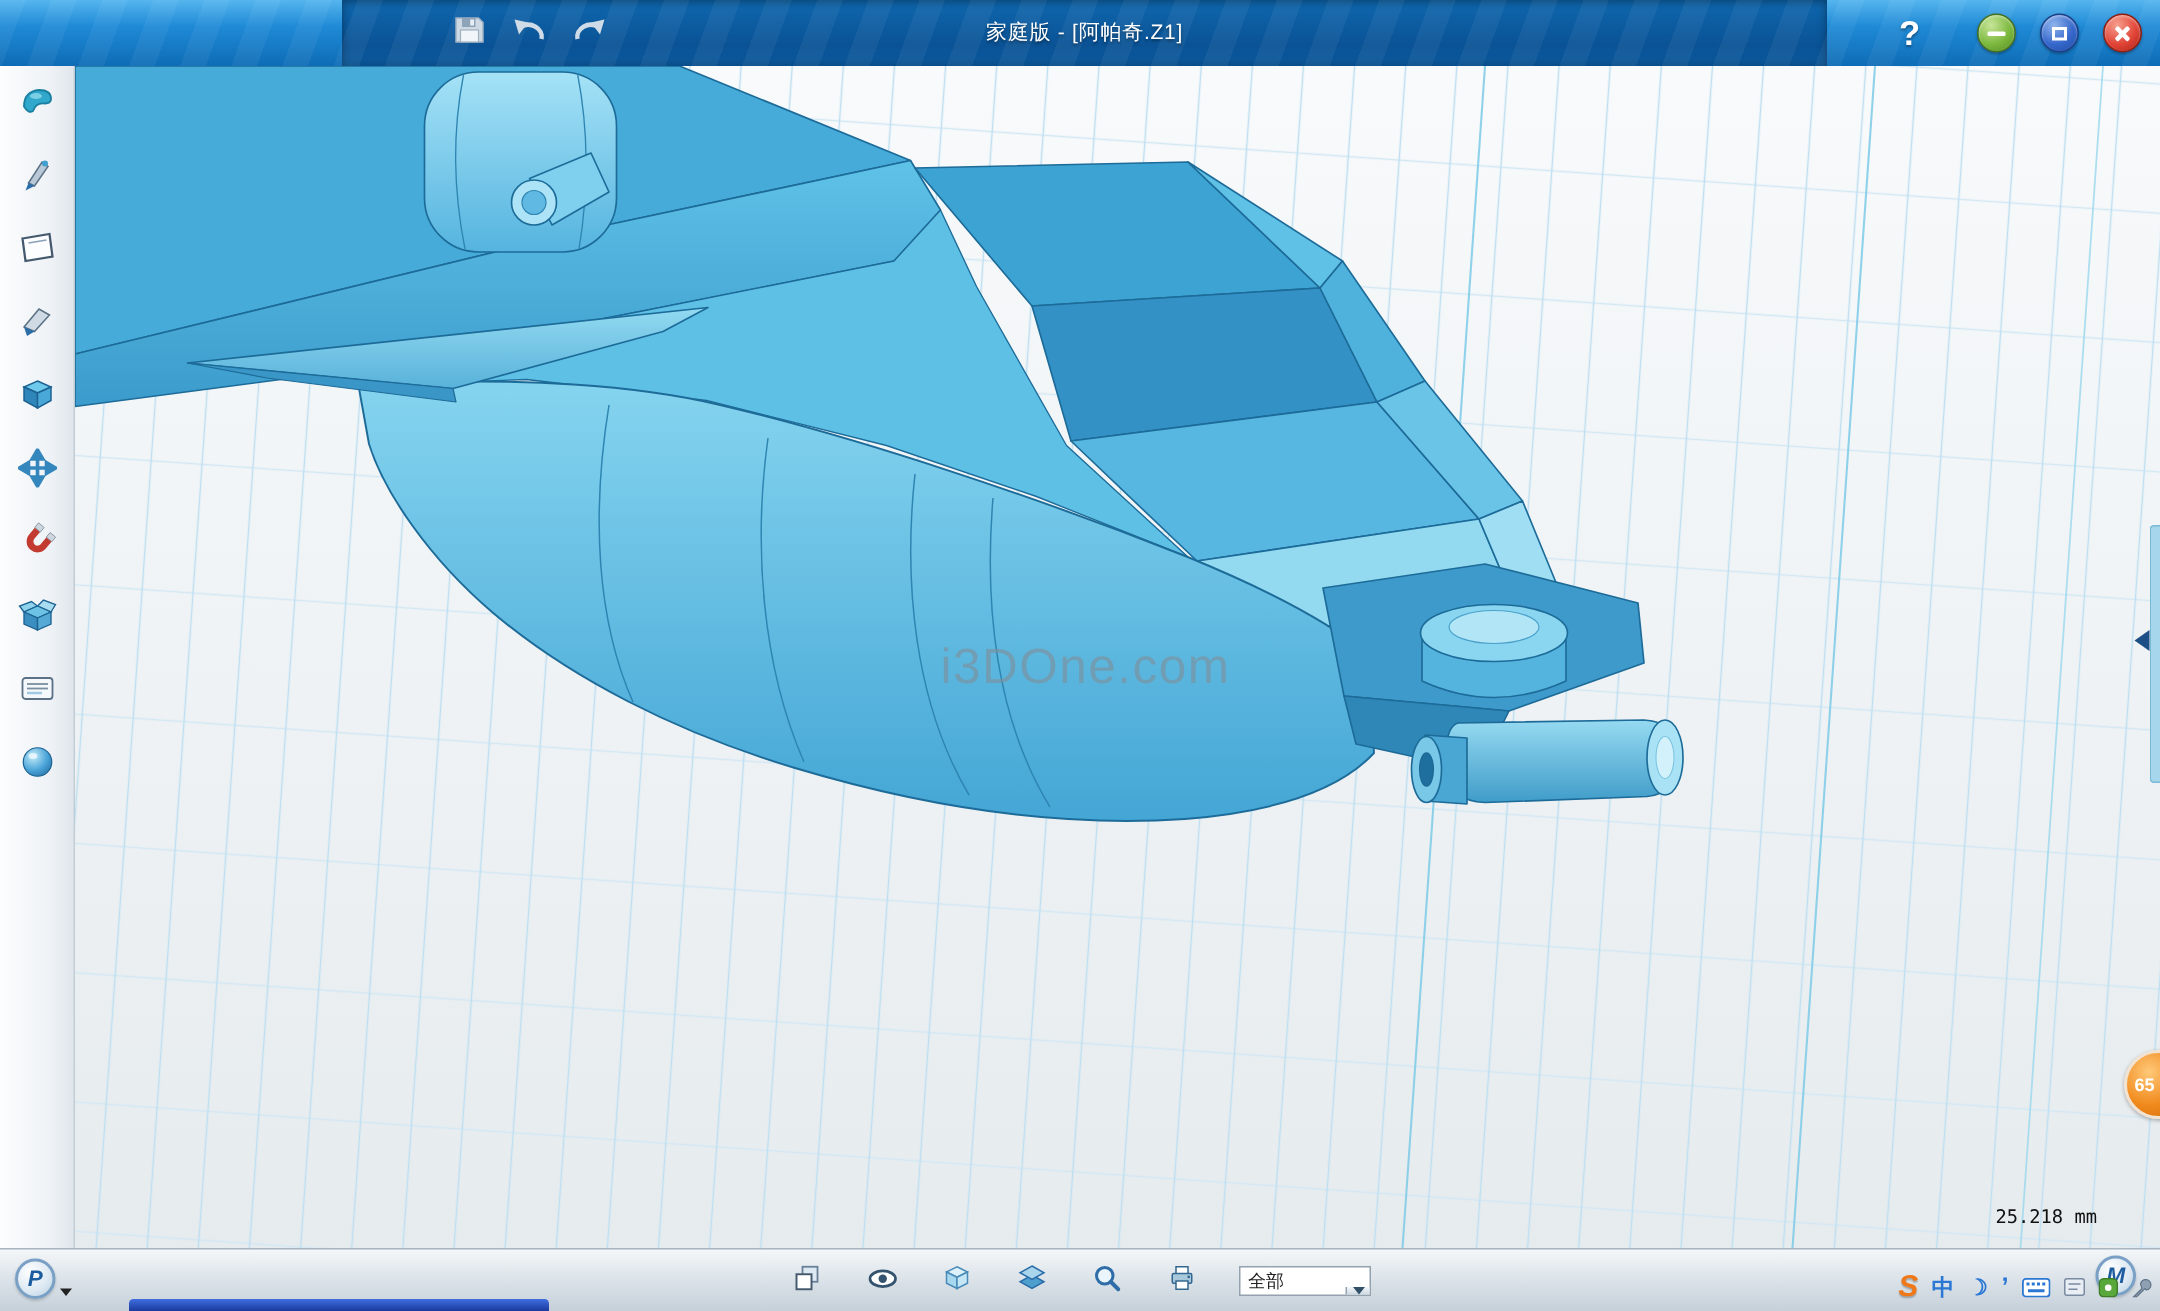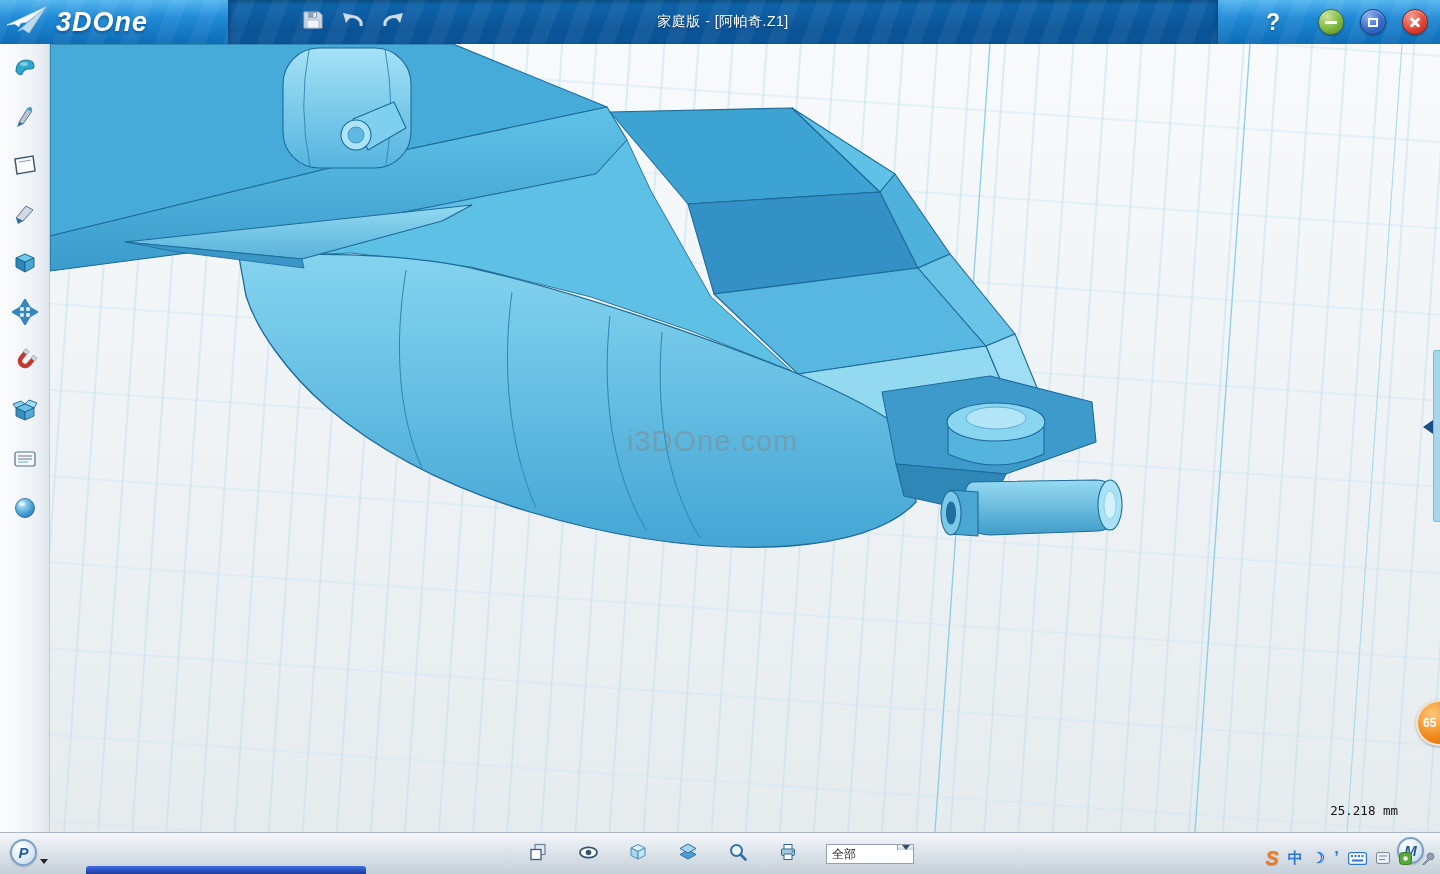--- a/index.html
+++ b/index.html
@@ -43,21 +43,21 @@
   .sidebar { position:absolute; left:0; top:44px; bottom:42px; width:50px; z-index:20;
              background:linear-gradient(90deg,#fcfdfe 0%,#eef2f6 70%,#dfe6ec 100%);
              border-right:1px solid #c2ccd5; display:flex; flex-direction:column; align-items:center;
              padding-top:12px; gap:23px; }
   .side-btn { width:28px; height:26px; display:flex; align-items:center; justify-content:center; cursor:pointer; }
 
   
   .canvas { position:absolute; left:50px; top:44px; right:0; bottom:42px; overflow:hidden;
             background:linear-gradient(180deg,#f8fafb 0%,#eef2f4 55%,#e6ebee 100%); }
   .grid,.model { position:absolute; left:0; top:0; }
-  .watermark { position:absolute; left:577px; top:381px; font-size:29px; color:#7e8f9a; opacity:.62;
+  .watermark { position:absolute; left:577px; top:381px; font-size:33px; color:#7e8f9a; opacity:.62;
                letter-spacing:1px; z-index:5; }
   .measure { position:absolute; right:42px; bottom:14px; font-family:"DejaVu Sans Mono",monospace;
              font-size:12.5px; color:#111; z-index:5; }
   .right-strip { position:absolute; right:0; top:306px; width:7px; height:172px; background:#a5d6ec;
              border:1px solid #79b9d6; border-right:none; border-radius:3px 0 0 3px; z-index:6; cursor:pointer; }
   .collapse-arrow { position:absolute; right:7px; top:376px; width:0; height:0; z-index:7; cursor:pointer;
              border-top:7px solid transparent; border-bottom:7px solid transparent; border-right:10px solid #1c4f86; }
   .community-badge { position:absolute; right:-22px; top:656px; width:46px; height:46px; border-radius:50%;
              background:radial-gradient(circle at 35% 30%, #ffc878, #f08a1d 55%, #cf6a08);
              border:2px solid #f2e2d0; color:#fff; font-weight:bold; font-size:12px; display:flex;
@@ -72,21 +72,21 @@
              color:#1d5c9e; font-weight:bold; font-style:italic; font-size:15px; display:flex;
              align-items:center; justify-content:center; cursor:pointer; box-shadow:0 1px 2px rgba(0,0,0,.2); }
   .p-badge { left:10px; top:6px; }
   .m-badge { right:16px; top:4px; }
   .p-caret { position:absolute; left:40px; top:26px; width:0; height:0; cursor:pointer;
              border-left:4px solid transparent; border-right:4px solid transparent; border-top:5px solid #222; }
   .view-tools { position:absolute; left:50%; top:0; height:42px; transform:translateX(-50%);
              display:flex; align-items:center; gap:26px; }
   .view-btn { width:24px; height:24px; display:flex; align-items:center; justify-content:center; cursor:pointer; }
   .filter-select { width:88px; height:20px; background:#fff; border:1px solid #93a2ae; display:flex;
-             align-items:flex-start; cursor:pointer; }
+             align-items:flex-end; cursor:pointer; }
   .filter-value { flex:1; font-size:12px; line-height:18px; padding-left:5px; color:#222; overflow:hidden; }
   .filter-arrow { width:16px; background:linear-gradient(180deg,#f4f8fb,#cdd8e1); border-left:1px solid #93a2ae;
              display:flex; align-items:center; justify-content:center; }
   .filter-arrow::after { content:""; width:0; height:0; border-left:4px solid transparent;
              border-right:4px solid transparent; border-top:5px solid #33506a; }
 
   
   .tray { position:absolute; right:4px; bottom:3px; height:26px; display:flex; align-items:center; gap:9px; z-index:26; }
   .tray-item { display:flex; align-items:center; justify-content:center; cursor:pointer; }
   .sogou { color:#f07818; font-weight:bold; font-style:italic; font-size:20px; text-shadow:0 1px 1px rgba(0,0,0,.25); }
@@ -99,30 +99,20 @@
 </head>
 <body>
 
 <div class="app">
 
   <header class="topbar">
     <div class="title-panel">
       <span class="window-title">家庭版 - [阿帕奇.Z1]</span>
     </div>
 
-    <div class="logo">
-      <span>
-        <svg width="42" height="32" viewBox="0 0 42 32">
-          <polygon points="1,21 40,3 21,18" fill="#f2f8fc" stroke="#cfe4f2" stroke-width="0.8"></polygon>
-          <polygon points="12,27 40,3 23,29 17,25" fill="#bcd9ee" stroke="#9dc4e0" stroke-width="0.8"></polygon>
-          <polygon points="7,19 17,14 13,23" fill="#ffffff"></polygon>
-        </svg>
-      </span>
-      <span class="brand">3DOne</span>
-    </div>
 
     <div class="quick-tools">
       <span class="tool-btn">
         <span>
           <svg width="22" height="22" viewBox="0 0 22 22">
             <path d="M2,3 h15 l3,3 v13 h-18 Z" fill="#cfd9e4" stroke="#9fb2c4" stroke-width="1"></path>
             <rect x="6" y="3" width="9" height="6" fill="#8fa4b8"></rect>
             <rect x="11.5" y="4" width="2.5" height="4" fill="#e8eef4"></rect>
             <rect x="5" y="11" width="12" height="8" fill="#f2f6fa" stroke="#9fb2c4" stroke-width="0.8"></rect>
           </svg>

